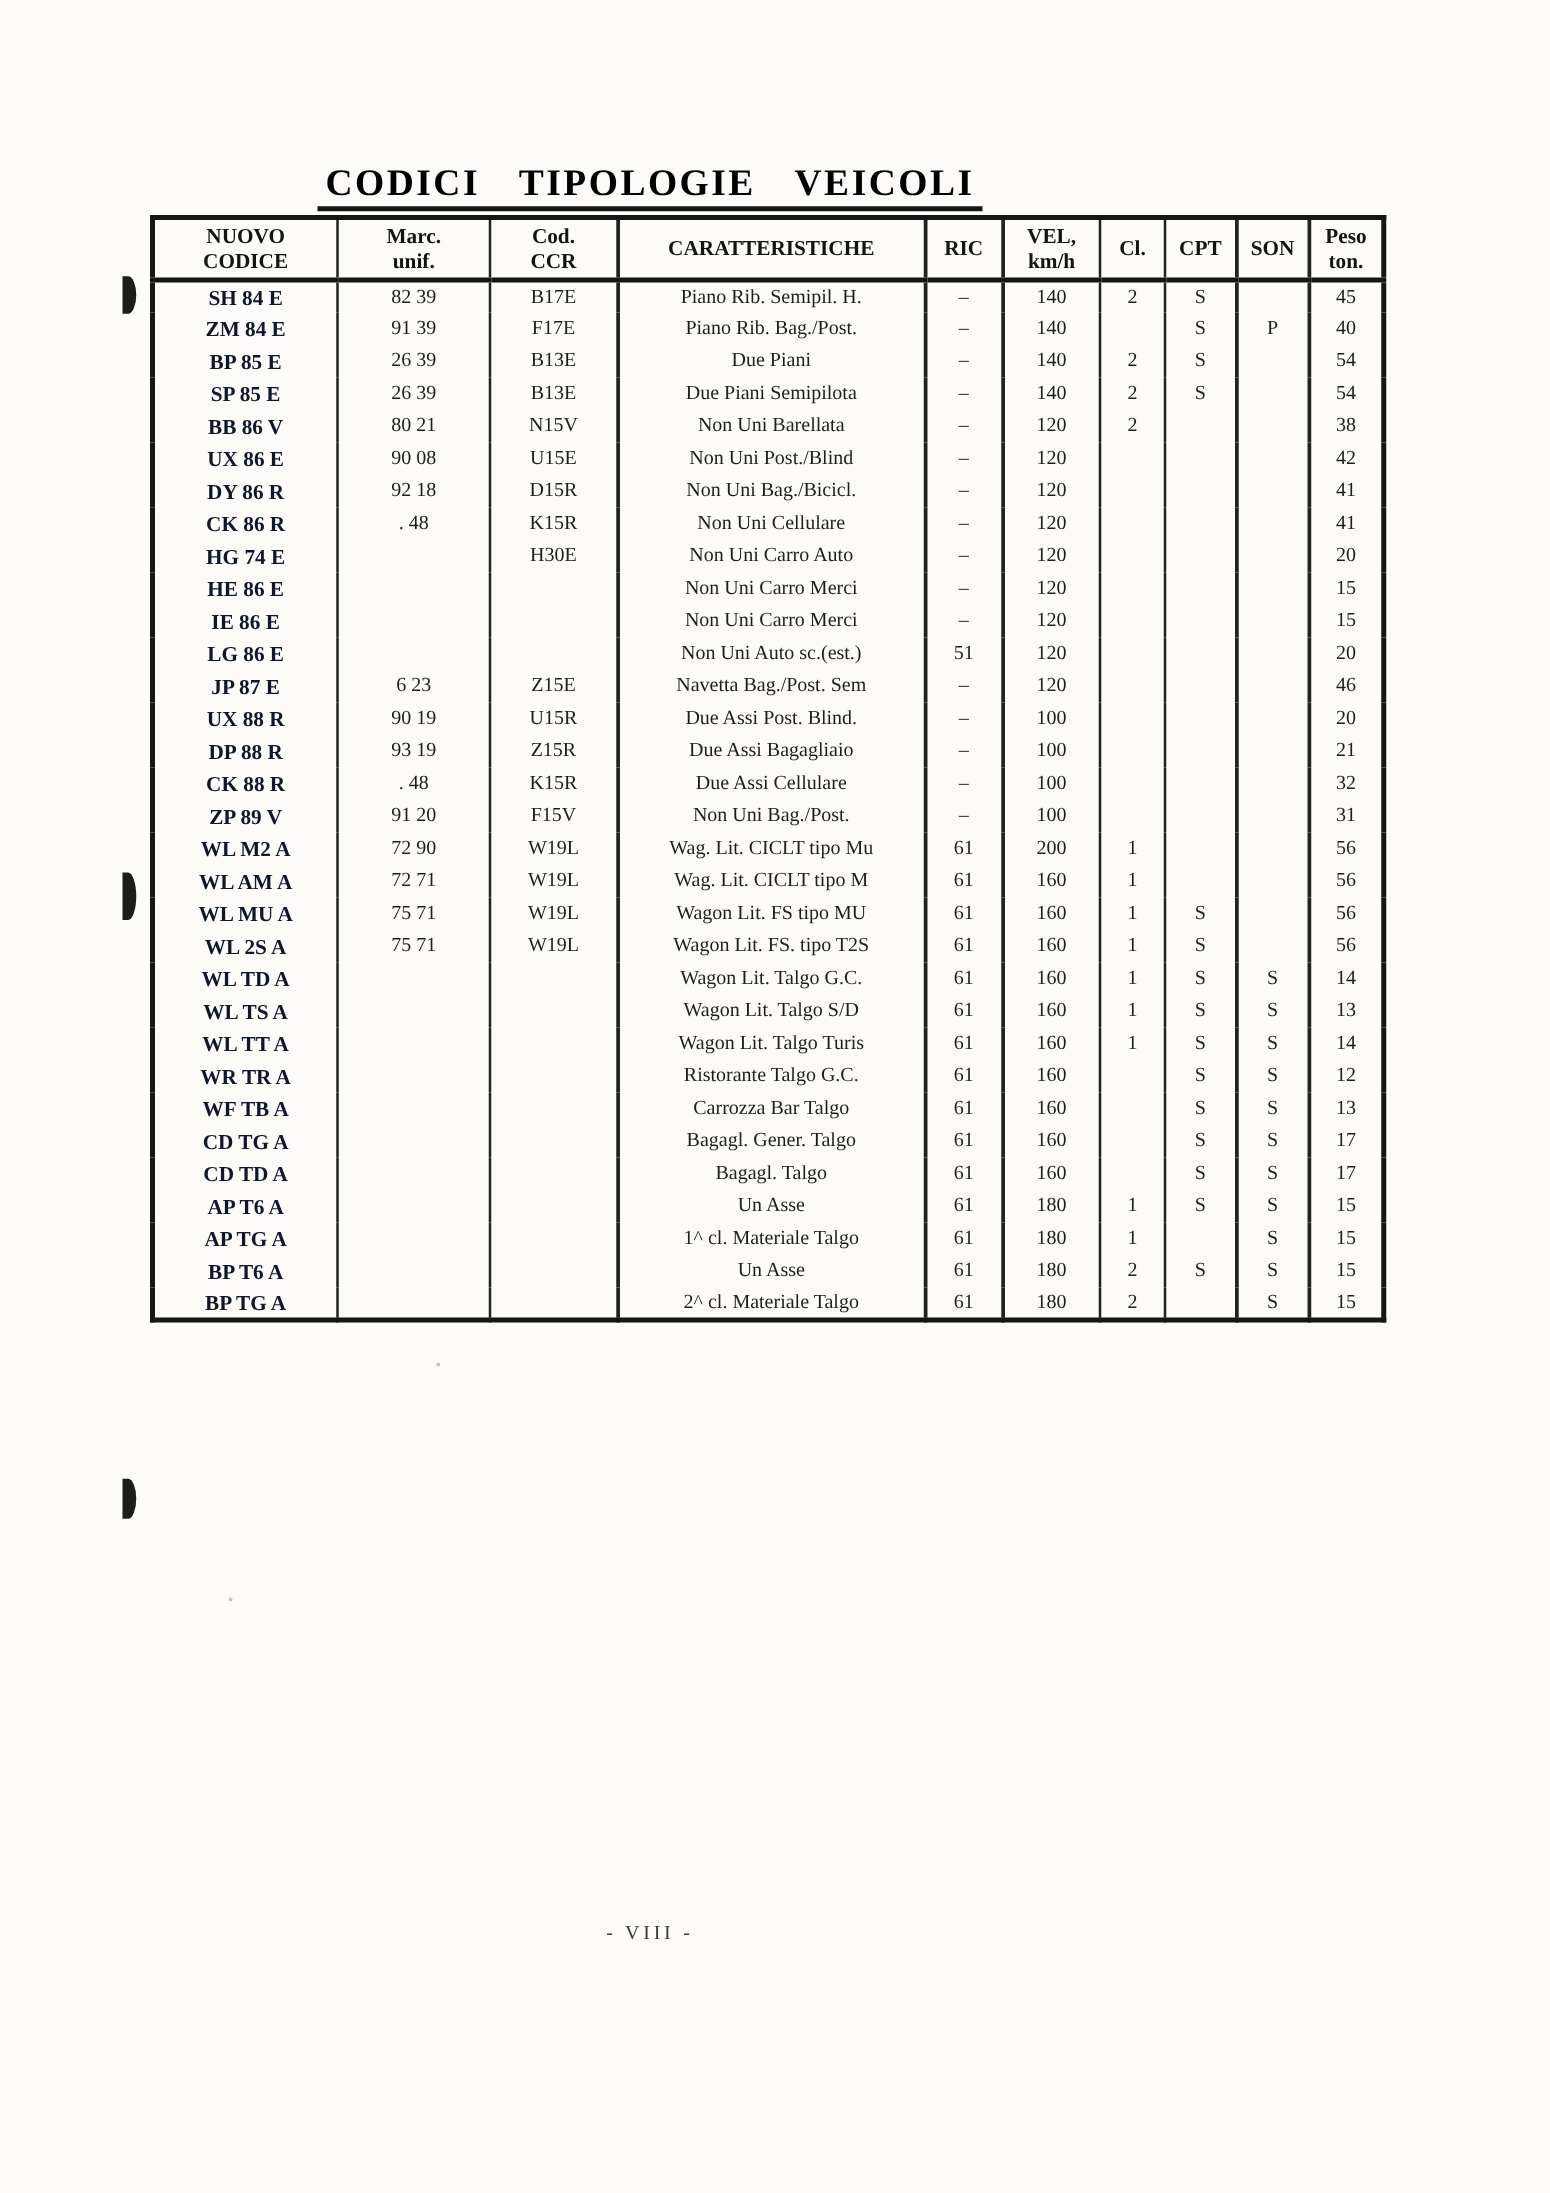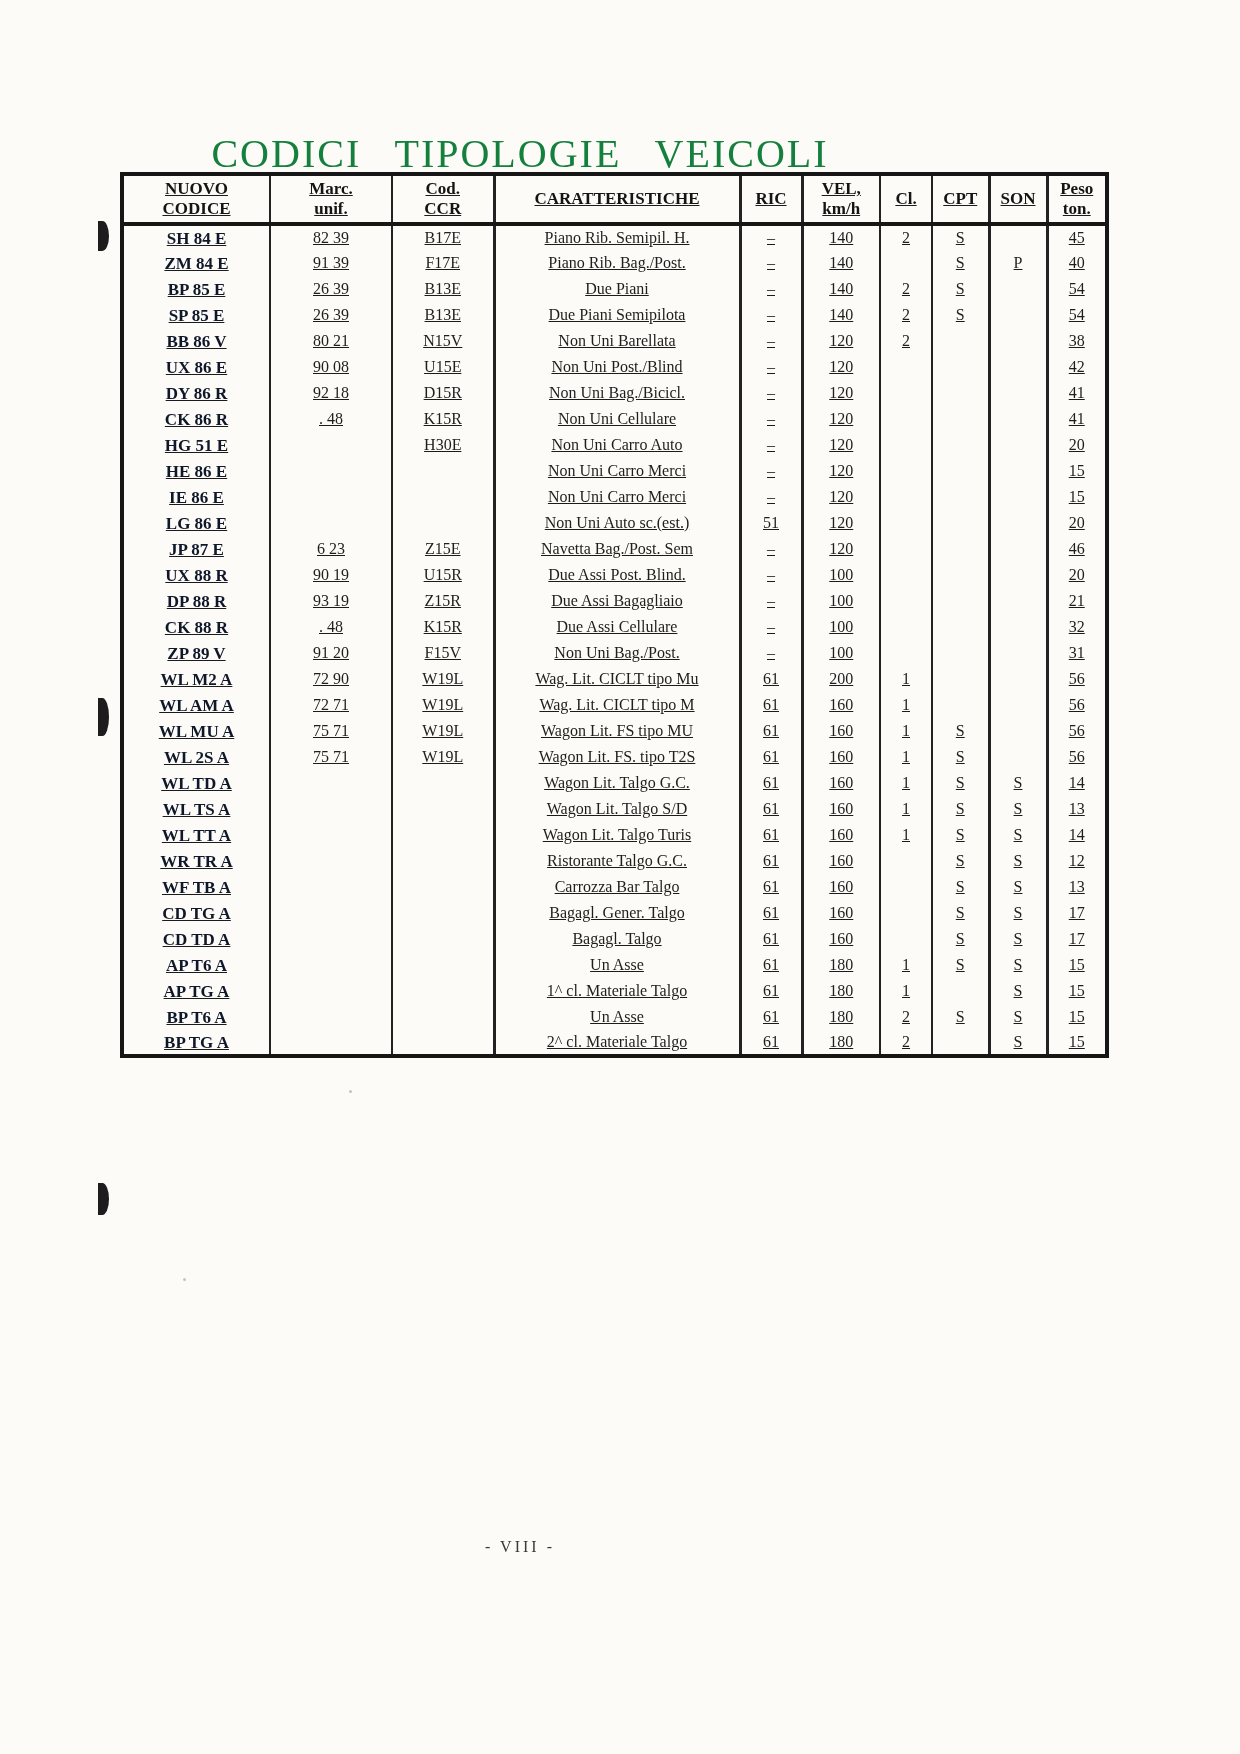--- a/index.html
+++ b/index.html
@@ -12,38 +12,37 @@
     overflow: hidden;
   }
   .page { position: absolute; inset: 0; }
 
   .title-wrap {
     position: absolute; left: 120px; top: 130px; width: 800px;
     text-align: center;
   }
   .doc-title {
     display: inline-block;
-    font-size: 40px; font-weight: normal;
+    font-size: 30px; font-weight: bold;
     letter-spacing: 2px; word-spacing: 22px;
     border-bottom: 4px solid #161616;
     padding: 0 6px 1px 6px;
-    color: #15803d;
+    color: #000000;
   }
 
   .table-wrap {
     position: absolute; left: 120px; top: 172px;
     width: 975px;
   }
   table.codes {
     width: 975px; height: 734px;
     border-collapse: collapse;
     table-layout: fixed;
     border: 4px solid #161616;
     background: #fcfbf7;
-    text-decoration: underline;
   }
   table.codes th, table.codes td {
     border-left: 2px solid #222;
     text-align: center;
     vertical-align: middle;
     font-size: 16px;
     color: #1e1e1e;
     overflow: hidden;
     padding: 0 2px;
   }
@@ -221,21 +220,21 @@
             <td>K15R</td>
             <td class="thick">Non Uni Cellulare</td>
             <td class="thick">–</td>
             <td class="thick">120</td>
             <td></td>
             <td></td>
             <td class="thick"></td>
             <td class="thick">41</td>
           </tr>
           <tr>
-            <td class="c-code">HG 51 E</td>
+            <td class="c-code">HG 74 E</td>
             <td></td>
             <td>H30E</td>
             <td class="thick">Non Uni Carro Auto</td>
             <td class="thick">–</td>
             <td class="thick">120</td>
             <td></td>
             <td></td>
             <td class="thick"></td>
             <td class="thick">20</td>
           </tr>

